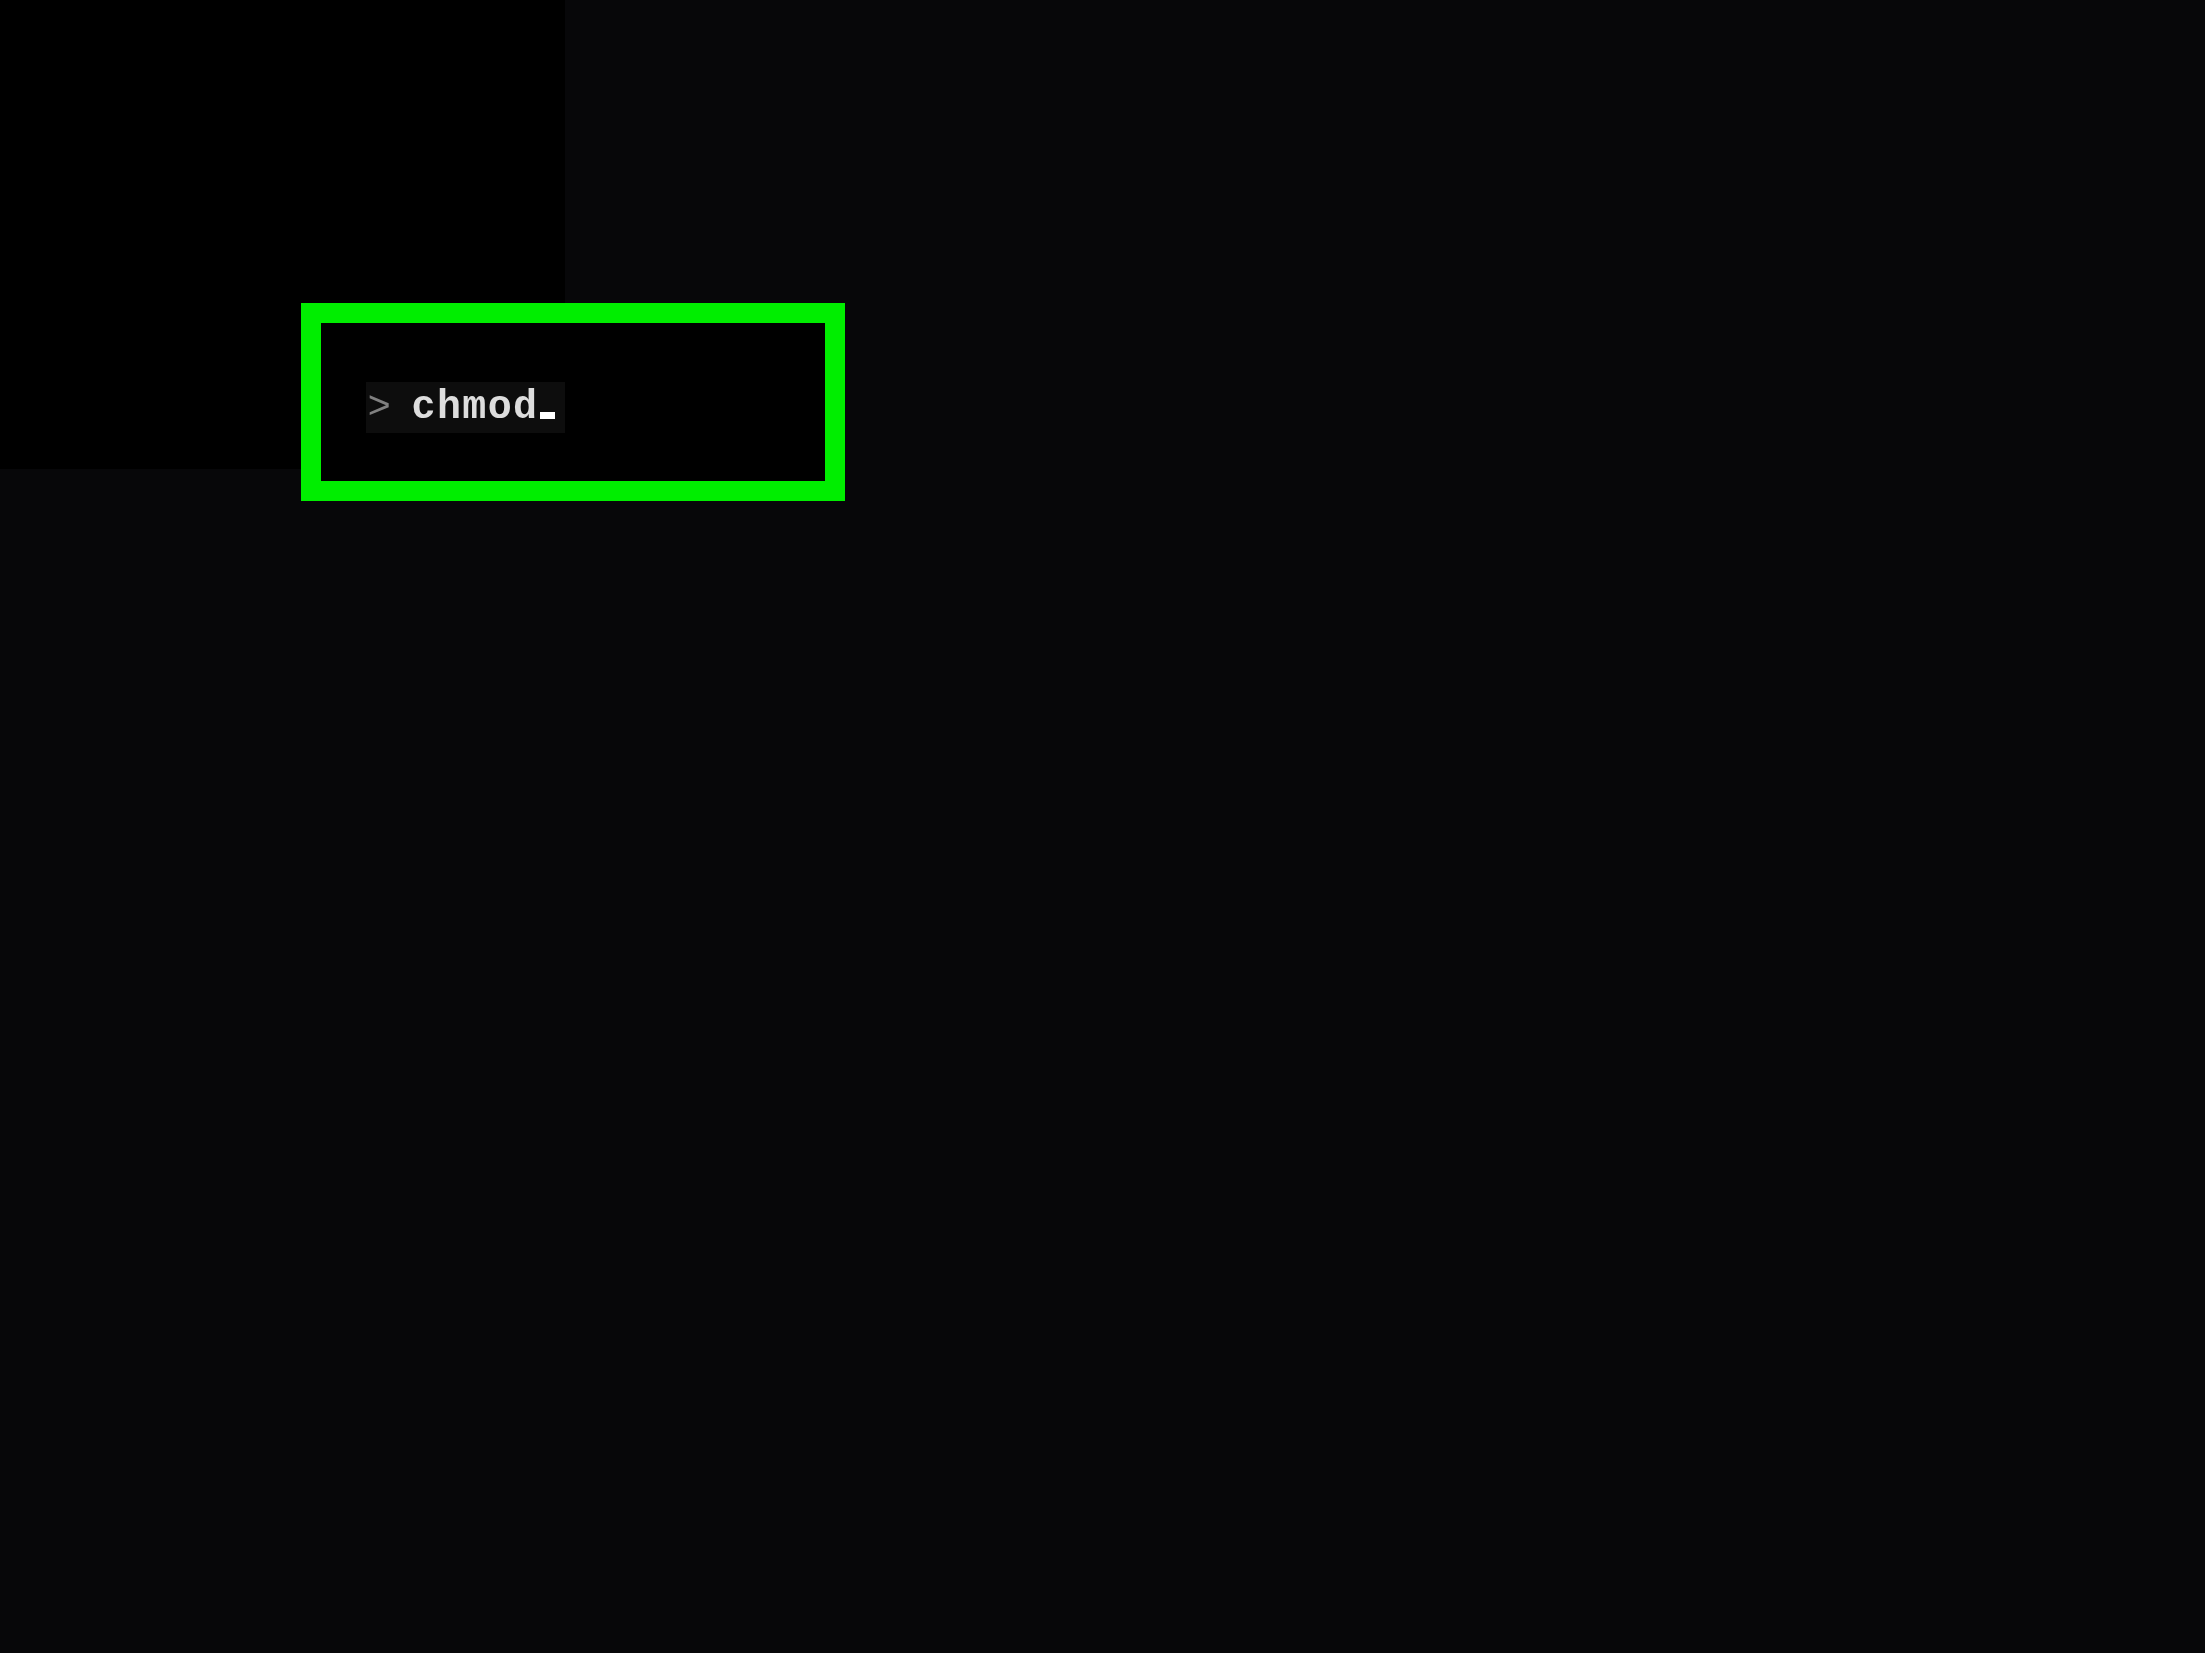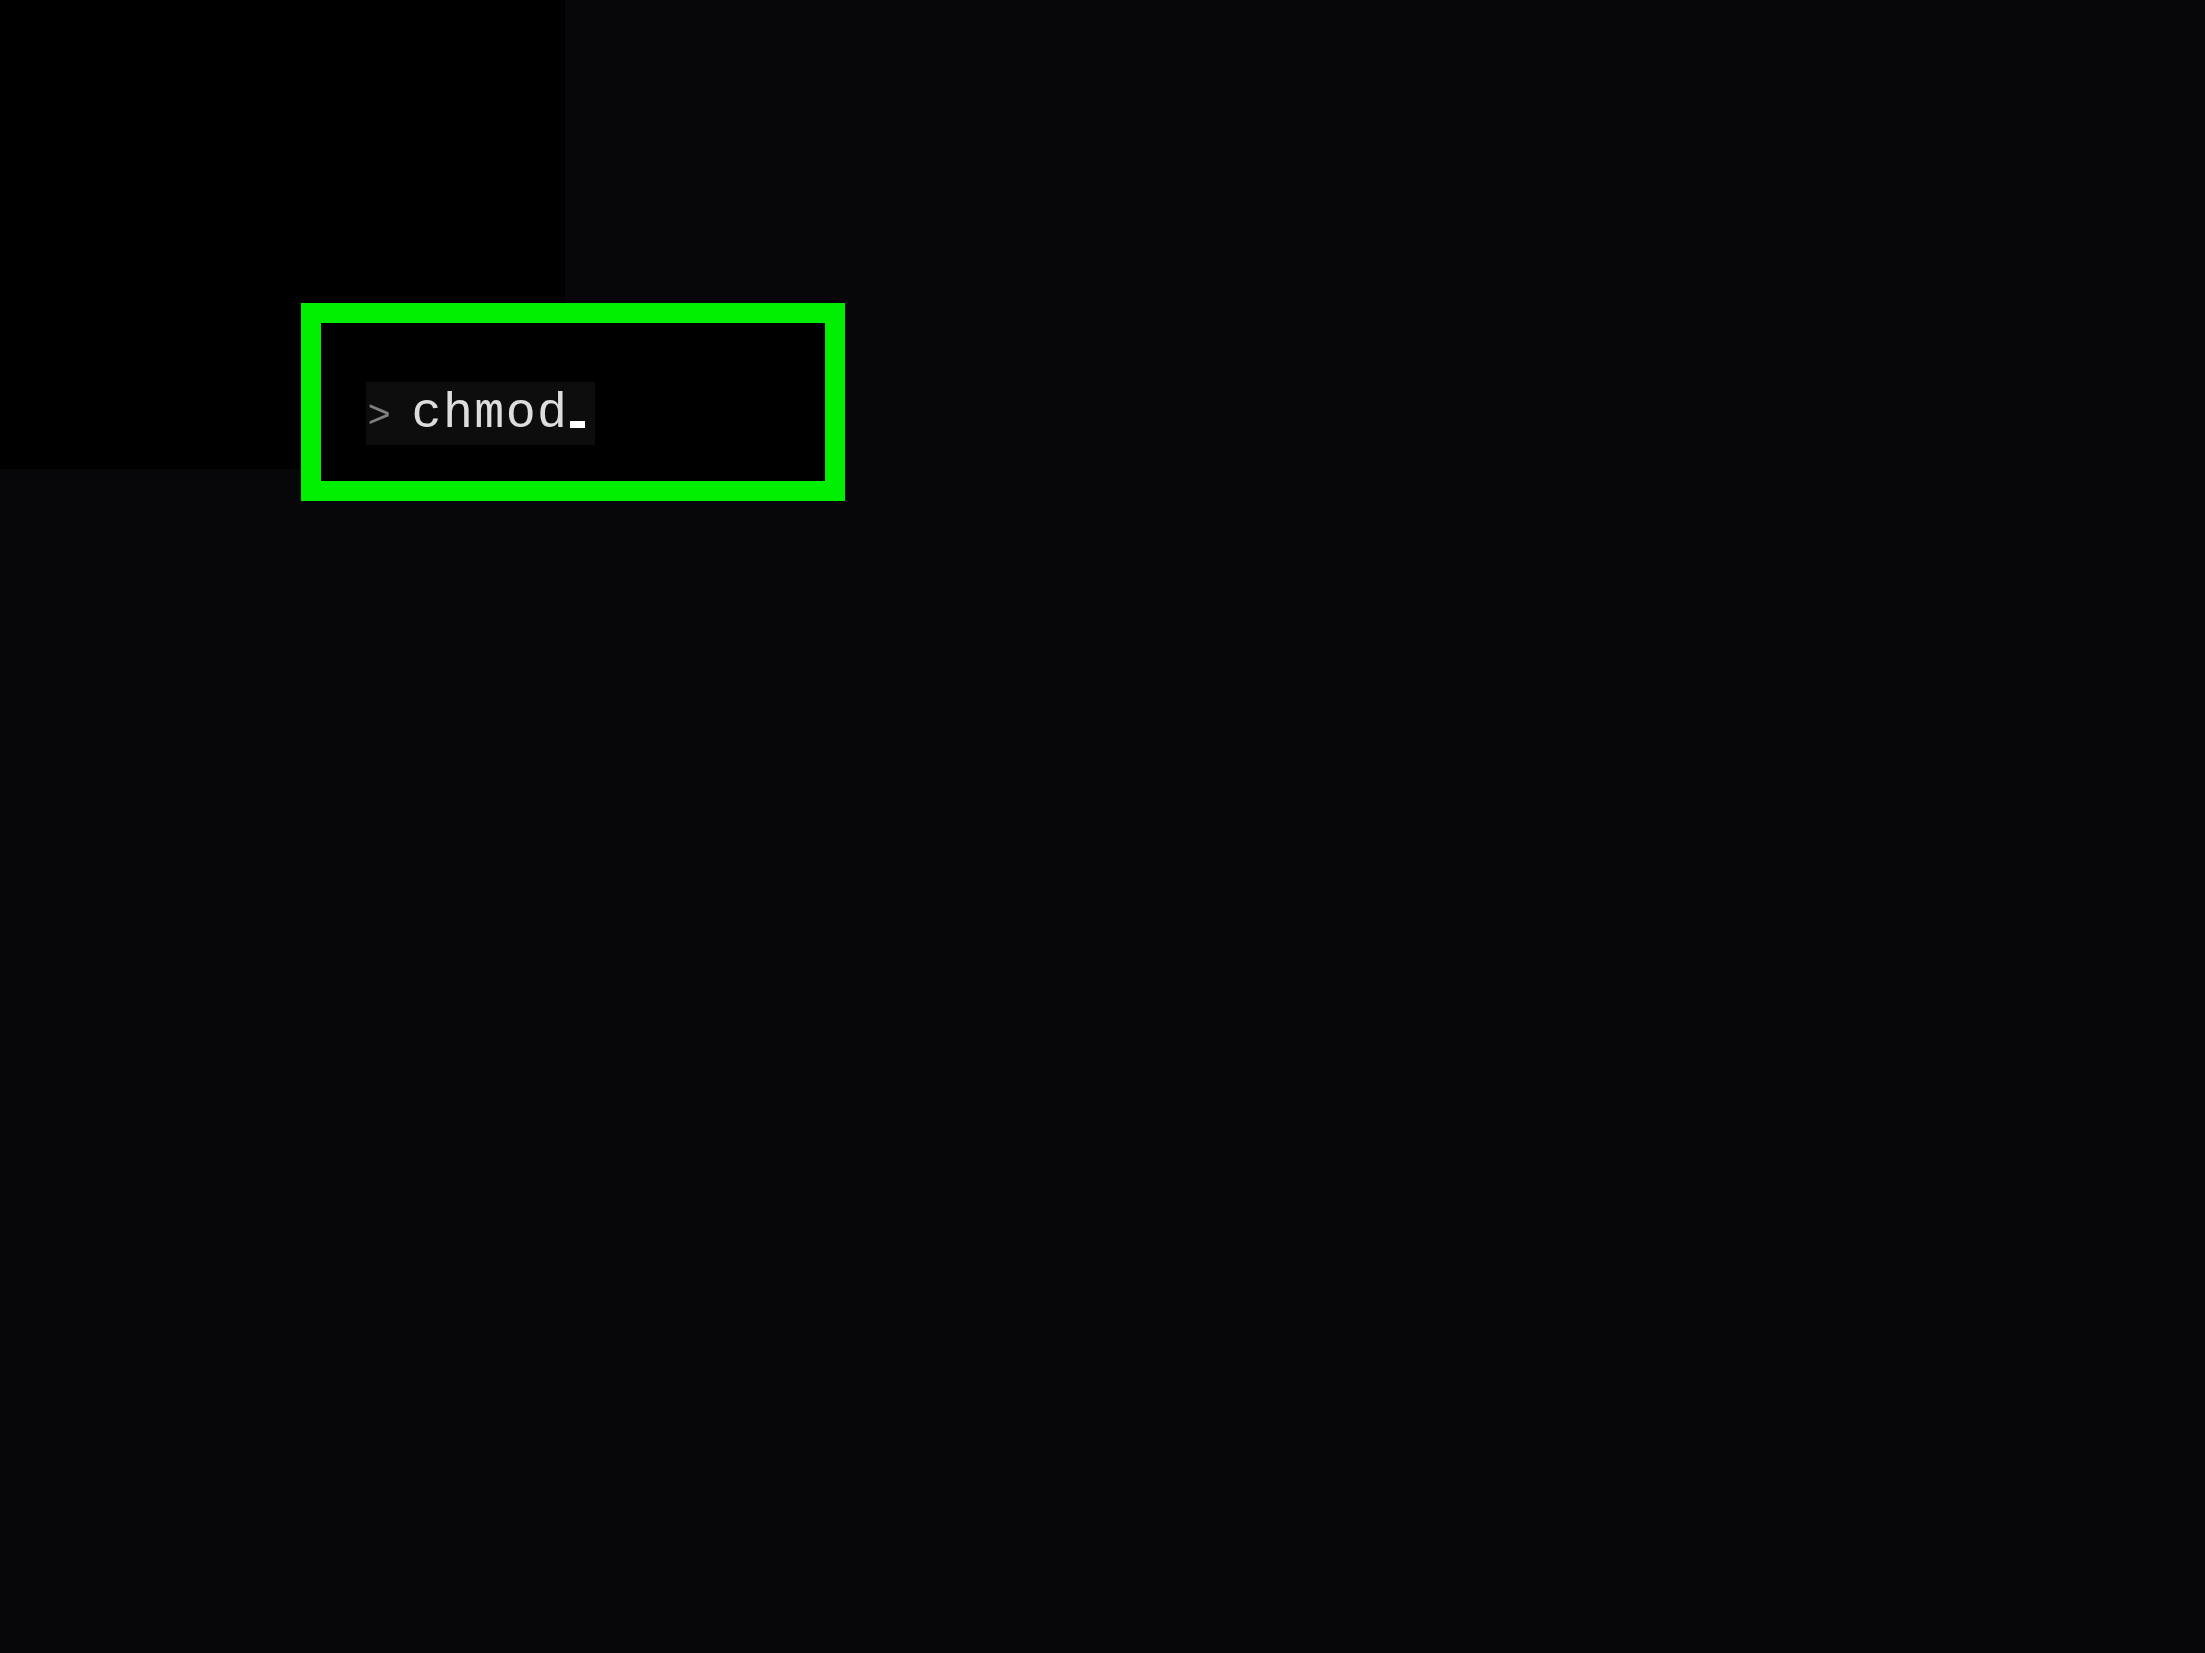--- a/index.html
+++ b/index.html
@@ -47,22 +47,22 @@
     }
     
     .prompt-symbol {
       color: #808080;
       font-size: 39px;
       font-weight: normal;
     }
     
     .command-text {
       color: #dddddd;
-      font-size: 50px;
-      font-weight: normal;
+      font-size: 40px;
+      font-weight: bold;
       letter-spacing: 1.4px;
     }
     
     .cursor {
       display: inline-block;
       width: 15px;
       height: 6.9px;
       background: #ffffff;
       margin-left: 1.4px;
       vertical-align: baseline;

